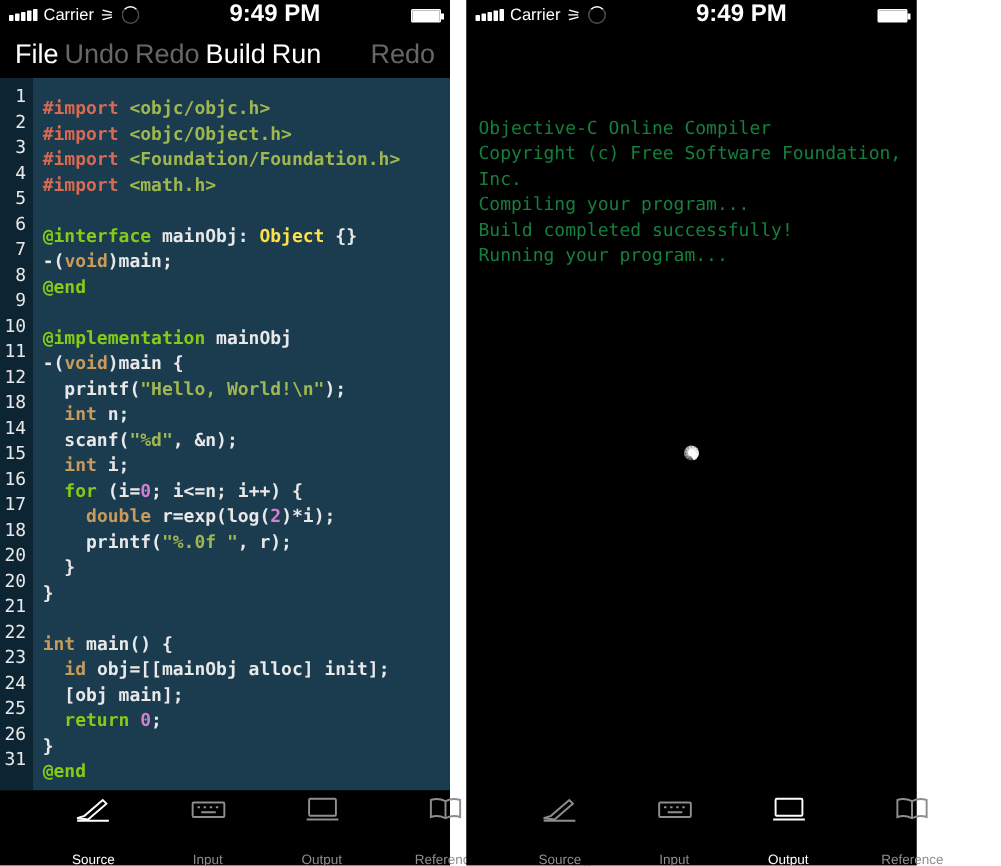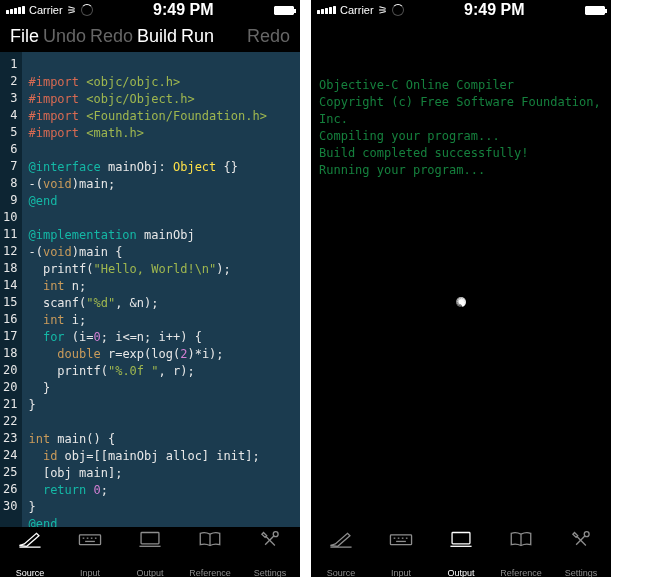--- a/index.html
+++ b/index.html
@@ -74,29 +74,30 @@
   .gutter {
     background: #0d2533;
     color: #e8e8e8;
     text-align: right;
     padding: 4px 5px 4px 3px;
     user-select: none;
     min-width: 22px;
   }
   .gutter div { height: 17px; }
   .code {
-    padding: 22px 6px;
+    padding: 12px 6px;
     color: #e8e8e8;
     white-space: pre;
     flex: 1;
+    font-weight: bold;
   }
   .code .line { height: 17px; }
   .c-preproc { color: #d86a52; }
   .c-string { color: #9fb74f; }
-  .c-keyword { color: #14b8a6; }
+  .c-keyword { color: #84cc16; }
   .c-type { color: #c99b5b; }
   .c-num { color: #d37fd3; }
   .c-class { color: #fde047; }
 
   .console-body {
     flex: 1;
     background: #000;
     color: #15803d;
     font-family: Menlo, Consolas, monospace;
     font-size: 12px;
@@ -122,20 +123,21 @@
     background: #000;
     display: flex;
     justify-content: space-around;
     align-items: center;
     padding: 2px 0;
   }
   .tab {
     display: flex; flex-direction: column; align-items: center;
     gap: 16px; flex:1;
     color: #8e8e8e;
+    margin-left: 48px;
   }
   .tab.active { color: #fff; }
   .tab-label { font-size: 9px; }
   .tab-icon { width: 28px; height: 26px; display:flex; align-items:center; justify-content:center; }
   .tab-icon svg { width: 26px; height: 22px; }
 </style>
 </head>
 <body>
 
 <div class="phone left">
@@ -191,21 +193,21 @@
         <div>17</div>
         <div>18</div>
         <div>20</div>
         <div>20</div>
         <div>21</div>
         <div>22</div>
         <div>23</div>
         <div>24</div>
         <div>25</div>
         <div>26</div>
-        <div>30</div>
+        <div>31</div>
       </div>
     <div class="code" id="code"><div class="line"><span class="c-preproc">#import </span><span class="c-string">&lt;objc/objc.h&gt;</span></div><div class="line"><span class="c-preproc">#import </span><span class="c-string">&lt;objc/Object.h&gt;</span></div><div class="line"><span class="c-preproc">#import </span><span class="c-string">&lt;Foundation/Foundation.h&gt;</span></div><div class="line"><span class="c-preproc">#import </span><span class="c-string">&lt;math.h&gt;</span></div><div class="line"><span></span></div><div class="line"><span class="c-keyword">@interface</span><span> mainObj: </span><span class="c-class">Object</span><span> {}</span></div><div class="line"><span>-</span><span>(</span><span class="c-type">void</span><span>)main;</span></div><div class="line"><span class="c-keyword">@end</span></div><div class="line"><span></span></div><div class="line"><span class="c-keyword">@implementation</span><span> mainObj</span></div><div class="line"><span>-</span><span>(</span><span class="c-type">void</span><span>)main {</span></div><div class="line"><span>  printf(</span><span class="c-string">"Hello, World!\n"</span><span>);</span></div><div class="line"><span>  </span><span class="c-type">int</span><span> n;</span></div><div class="line"><span>  scanf(</span><span class="c-string">"%d"</span><span>, &amp;n);</span></div><div class="line"><span>  </span><span class="c-type">int</span><span> i;</span></div><div class="line"><span>  </span><span class="c-keyword">for</span><span> (i=</span><span class="c-num">0</span><span>; i&lt;=n; i++) {</span></div><div class="line"><span>    </span><span class="c-type">double</span><span> r=exp(log(</span><span class="c-num">2</span><span>)*i);</span></div><div class="line"><span>    printf(</span><span class="c-string">"%.0f "</span><span>, r);</span></div><div class="line"><span>  }</span></div><div class="line"><span>}</span></div><div class="line"><span></span></div><div class="line"><span class="c-type">int</span><span> main() {</span></div><div class="line"><span>  </span><span class="c-type">id</span><span> obj=[[mainObj alloc] init];</span></div><div class="line"><span>  [obj main];</span></div><div class="line"><span>  </span><span class="c-keyword">return</span><span> </span><span class="c-num">0</span><span>;</span></div><div class="line"><span>}</span></div><div class="line"><span class="c-keyword">@end</span></div></div>
   </div>
 
   <div class="tabbar" id="tabbar-left">
       <div class="tab active">
         <div class="tab-icon">
           <svg viewBox="0 0 32 24" fill="none" stroke="#fff" stroke-width="1.6">
             <path d="M3 20 L9 18 L24 5 L27 8 L12 21 L3 20 Z"></path>
             <path d="M3 22 L29 22"></path>

